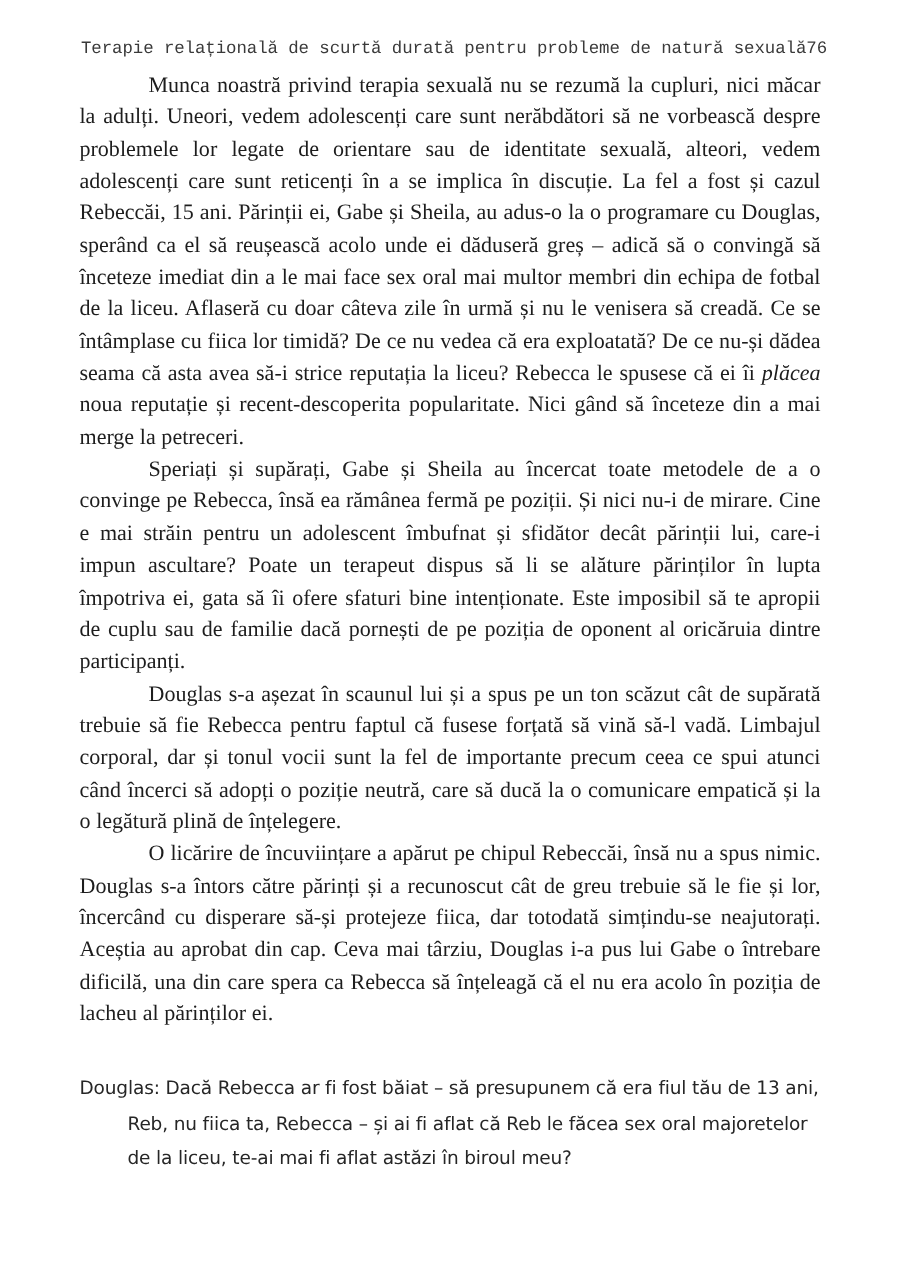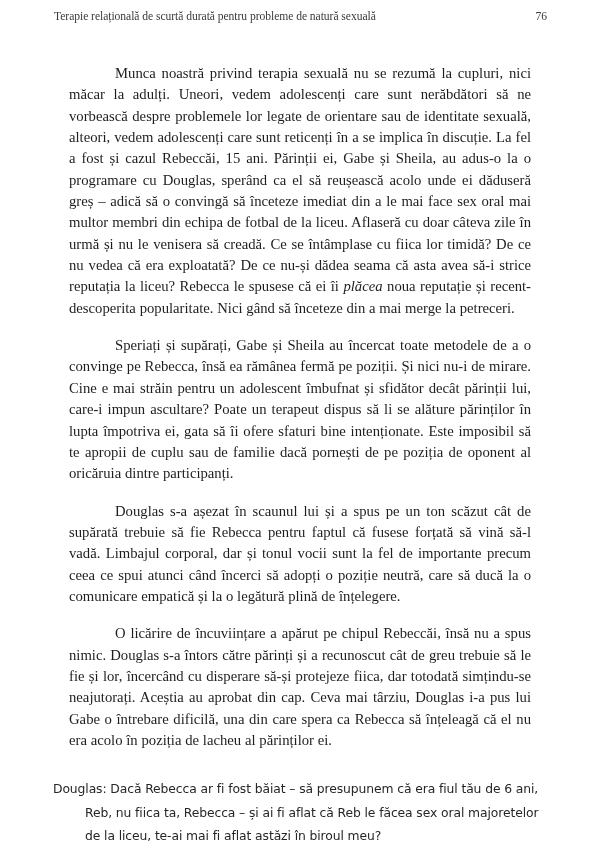--- a/index.html
+++ b/index.html
@@ -21,27 +21,27 @@
     position: relative;
     width: 600px;
     height: 850px;
     box-sizing: border-box;
     background: #ffffff;
   }
 
   
   .running-head {
     position: absolute;
-    top: 10px;
+    top: 26px;
     left: 54px;
     width: 494px;
     display: flex;
     align-items: flex-end;
     justify-content: space-between;
-    font-family: Liberation Serif, serif;
+    font-family: Liberation Mono, monospace;
     font-size: 11.6px;
     letter-spacing: -0.05px;
     color: #3a3a3a;
     white-space: nowrap;
   }
   .running-head .rh-title {
     font-weight: 400;
   }
   .running-head .rh-folio {
     font-weight: 400;
@@ -50,21 +50,21 @@
 
   
   .textblock {
     position: absolute;
     top: 47px;
     left: 53px;
     width: 494px;
   }
 
   p.body {
-    margin: 16px;
+    margin: 0;
     font-size: 14.7px;
     line-height: 21.35px;
     text-align: justify;
     text-indent: 46px;
     hyphens: manual;
     word-spacing: 0.1px;
   }
   p.body em {
     font-style: italic;
   }
@@ -99,18 +99,18 @@
 
     <p class="body"><span>Munca noastră privind terapia sexuală nu se rezumă la cupluri, nici măcar la adulți. Uneori, vedem adolescenți care sunt nerăbdători să ne vorbească despre problemele lor legate de orientare sau de identitate sexuală, alteori, vedem adolescenți care sunt reticenți în a se implica în discuție. La fel a fost și cazul Rebeccăi, 15 ani. Părinții ei, Gabe și Sheila, au adus-o la o programare cu Douglas, sperând ca el să reușească acolo unde ei dăduseră greș – adică să o convingă să înceteze imediat din a le mai face sex oral mai multor membri din echipa de fotbal de la liceu. Aflaseră cu doar câteva zile în urmă și nu le venisera să creadă. Ce se întâmplase cu fiica lor timidă? De ce nu vedea că era exploatată? De ce nu-și dădea seama că asta avea să-i strice reputația la liceu? Rebecca le spusese că ei îi </span><em>plăcea</em><span> noua reputație și recent-descoperita popularitate. Nici gând să înceteze din a mai merge la petreceri.</span></p>
 
     <p class="body">Speriați și supărați, Gabe și Sheila au încercat toate metodele de a o convinge pe Rebecca, însă ea rămânea fermă pe poziții. Și nici nu-i de mirare. Cine e mai străin pentru un adolescent îmbufnat și sfidător decât părinții lui, care-i impun ascultare? Poate un terapeut dispus să li se alăture părinților în lupta împotriva ei, gata să îi ofere sfaturi bine intenționate. Este imposibil să te apropii de cuplu sau de familie dacă pornești de pe poziția de oponent al oricăruia dintre participanți.</p>
 
     <p class="body">Douglas s-a așezat în scaunul lui și a spus pe un ton scăzut cât de supărată trebuie să fie Rebecca pentru faptul că fusese forțată să vină să-l vadă. Limbajul corporal, dar și tonul vocii sunt la fel de importante precum ceea ce spui atunci când încerci să adopți o poziție neutră, care să ducă la o comunicare empatică și la o legătură plină de înțelegere.</p>
 
     <p class="body">O licărire de încuviințare a apărut pe chipul Rebeccăi, însă nu a spus nimic. Douglas s-a întors către părinți și a recunoscut cât de greu trebuie să le fie și lor, încercând cu disperare să-și protejeze fiica, dar totodată simțindu-se neajutorați. Aceștia au aprobat din cap. Ceva mai târziu, Douglas i-a pus lui Gabe o întrebare dificilă, una din care spera ca Rebecca să înțeleagă că el nu era acolo în poziția de lacheu al părinților ei.</p>
 
     <div class="dialogue">
-      <p class="speech">Douglas: Dacă Rebecca ar fi fost băiat – să presupunem că era fiul tău de 6 ani, Reb, nu fiica ta, Rebecca – și ai fi aflat că Reb le făcea sex oral majoretelor de la liceu, te-ai mai fi aflat astăzi în biroul meu?</p>
+      <p class="speech">Douglas: Dacă Rebecca ar fi fost băiat – să presupunem că era fiul tău de 13 ani, Reb, nu fiica ta, Rebecca – și ai fi aflat că Reb le făcea sex oral majoretelor de la liceu, te-ai mai fi aflat astăzi în biroul meu?</p>
     </div>
 
   </div>
 
 </div>
 
 </body></html>

